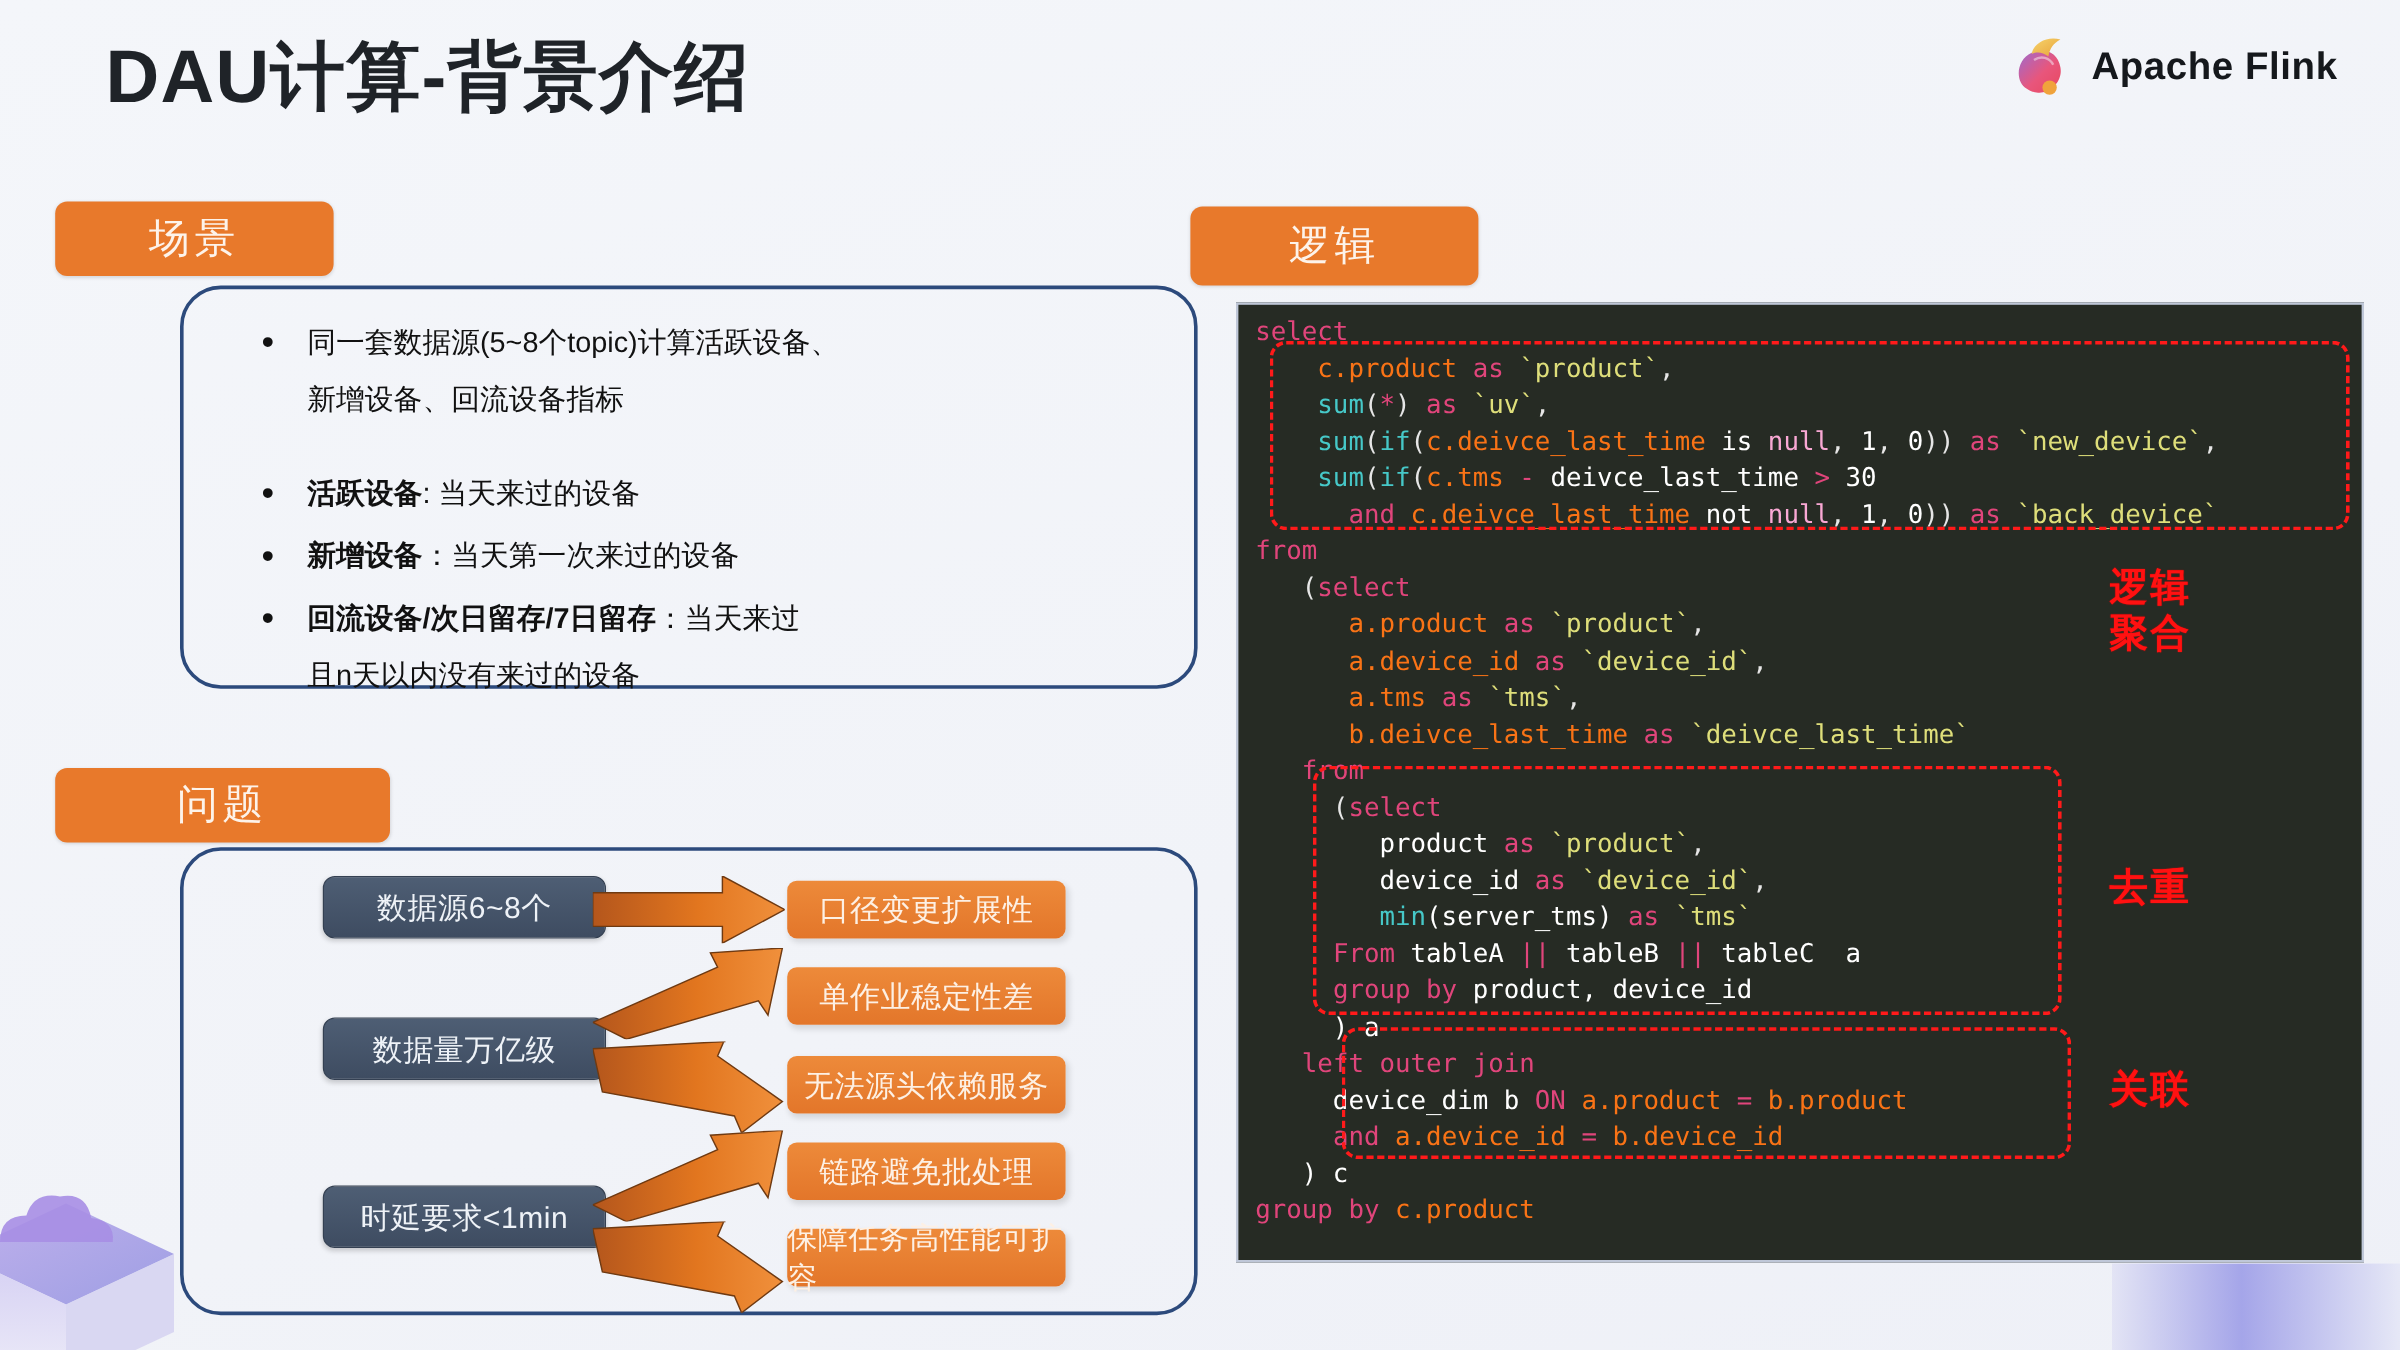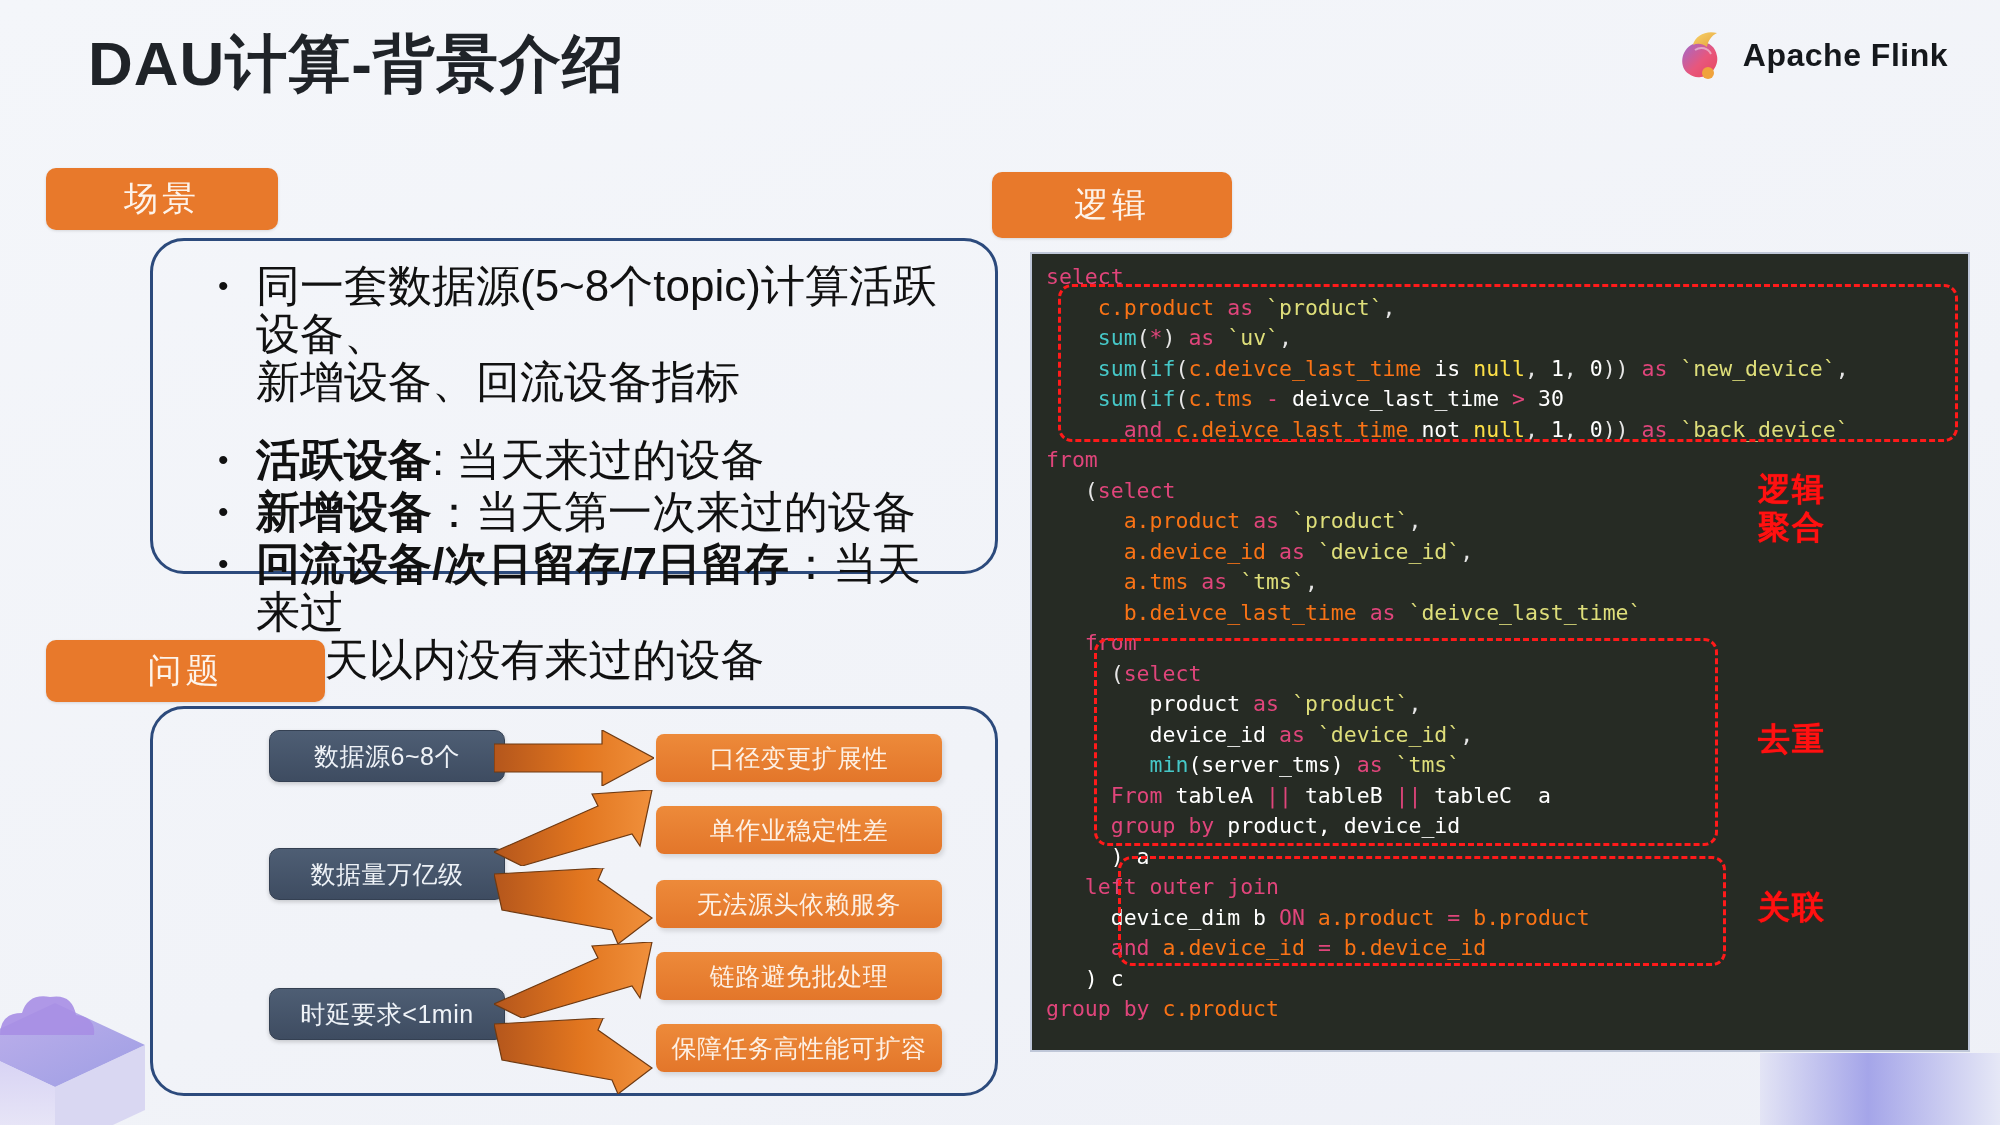--- a/index.html
+++ b/index.html
@@ -57,21 +57,21 @@
   }
   #panel-scene   { left: 150px; top: 238px; width: 848px; height: 336px; }
   #panel-problem { left: 150px; top: 706px; width: 848px; height: 390px; }
 
   
   .bullets { position: absolute; left: 218px; top: 262px; width: 740px; }
   .bullet-row { display: flex; align-items: flex-start; margin-bottom: 4px; }
   .bullet-dot {
     flex: 0 0 38px; font-size: 30px; line-height: 48px; color: #111; text-align: left;
   }
-  .bullet-txt { font-size: 44px; line-height: 48px; color: #111; }
+  .bullet-txt { font-size: 24px; line-height: 48px; color: #111; }
   .bullet-txt b { font-weight: 800; }
   .gap { height: 26px; }
 
   
   .src-box {
     position: absolute;
     width: 236px; height: 52px;
     background: linear-gradient(180deg,#4e5e74 0%,#3e4c61 100%);
     border: 1px solid #344052;
     border-radius: 10px;
@@ -80,21 +80,21 @@
     box-shadow: 0 2px 4px rgba(0,0,0,.18);
     letter-spacing: .5px;
     margin-left: 37px;
   }
   #src-0 { left: 232px; top: 730px; }
   #src-1 { left: 232px; top: 848px; }
   #src-2 { left: 232px; top: 988px; }
 
   .res-box {
     position: absolute;
-    width: 286px; height: 48px;
+    width: 232px; height: 48px;
     background: linear-gradient(180deg,#ED8A3A 0%,#E3762A 100%);
     border-radius: 8px;
     color: #fdf0e4; font-size: 25px; font-weight: 500;
     display: flex; align-items: center; justify-content: center;
     box-shadow: 2px 3px 5px rgba(0,0,0,.13);
     letter-spacing: .5px;
   }
   #res-0 { left: 656px; top: 734px; }
   #res-1 { left: 656px; top: 806px; }
   #res-2 { left: 656px; top: 880px; }
@@ -119,21 +119,21 @@
     font-size: 21.5px;
     line-height: 30.5px;
     color: #e6e6e6;
     white-space: pre;
     letter-spacing: 0px;
   }
   .kw  { color: #e0457b; }           
   .id  { color: #f97316; }           
   .str { color: #dede7a; }           
   .fn  { color: #46c8c8; }           
-  .nul { color: #fde047; }
+  .nul { color: #f9a8d4; }
   .num { color: #ffffff; }
   .op  { color: #e6e6e6; }
   .pl  { color: #ffffff; }
 
   
   .hl {
     position: absolute;
     border: 3px dashed #ff1a1a;
     border-radius: 14px;
     pointer-events: none;

